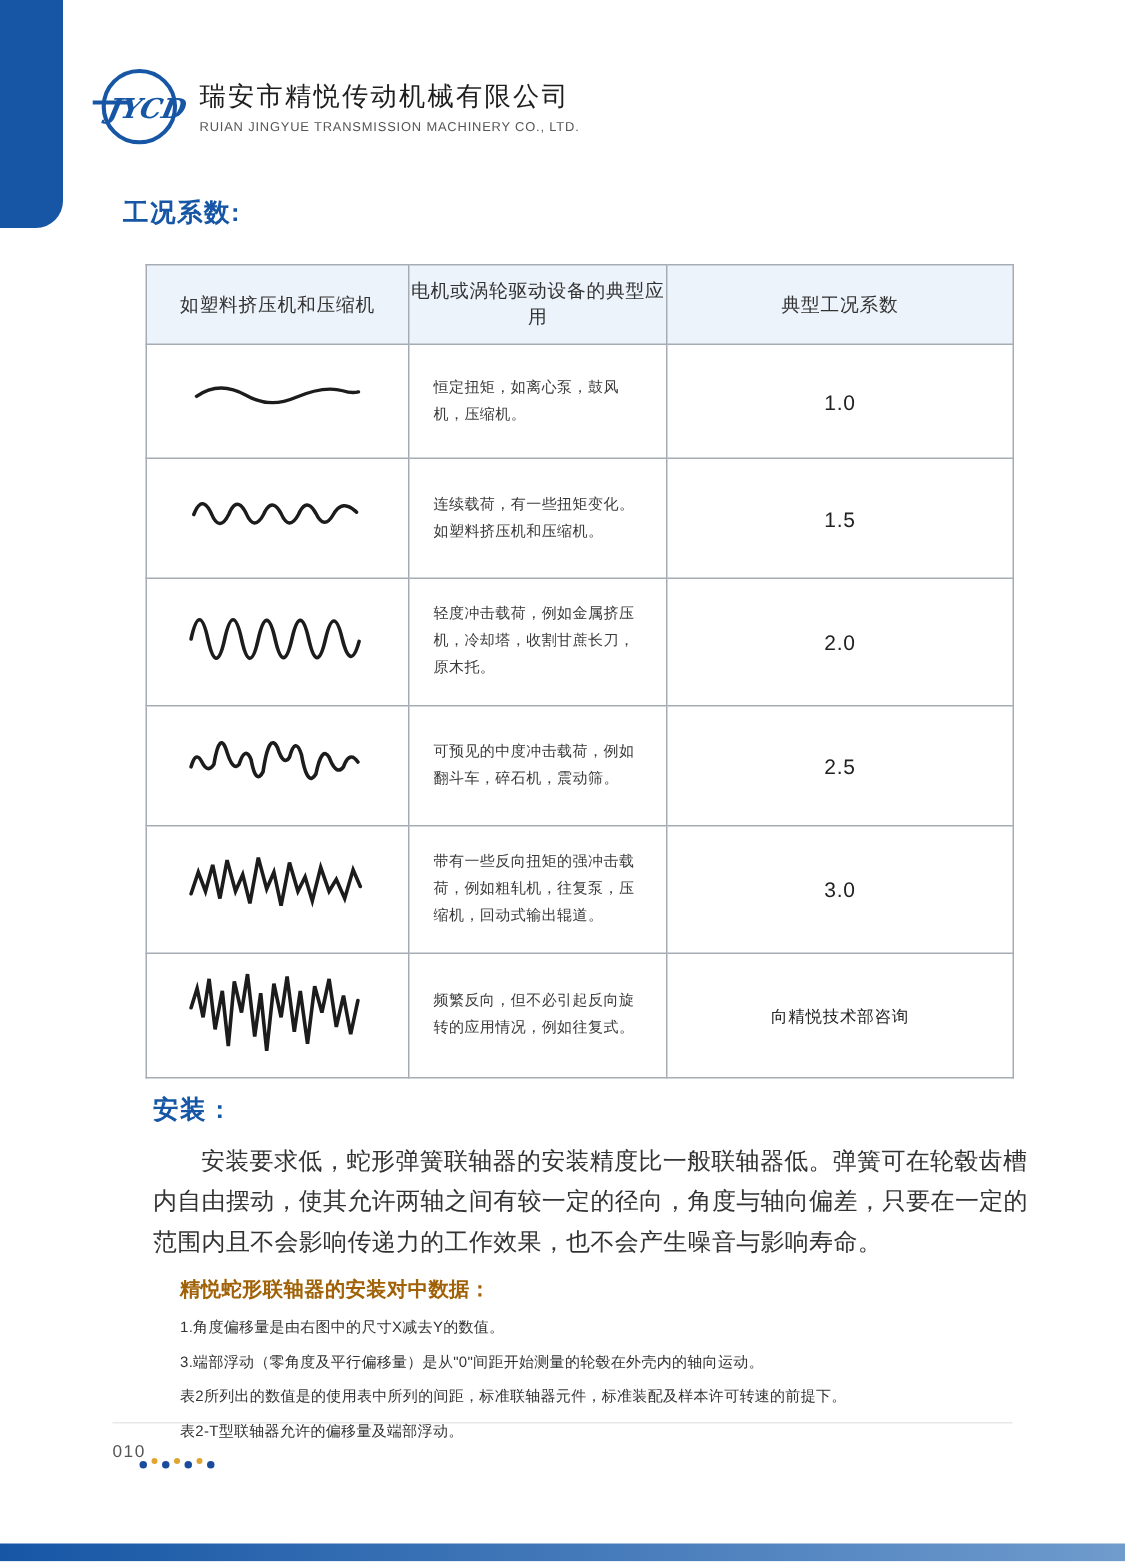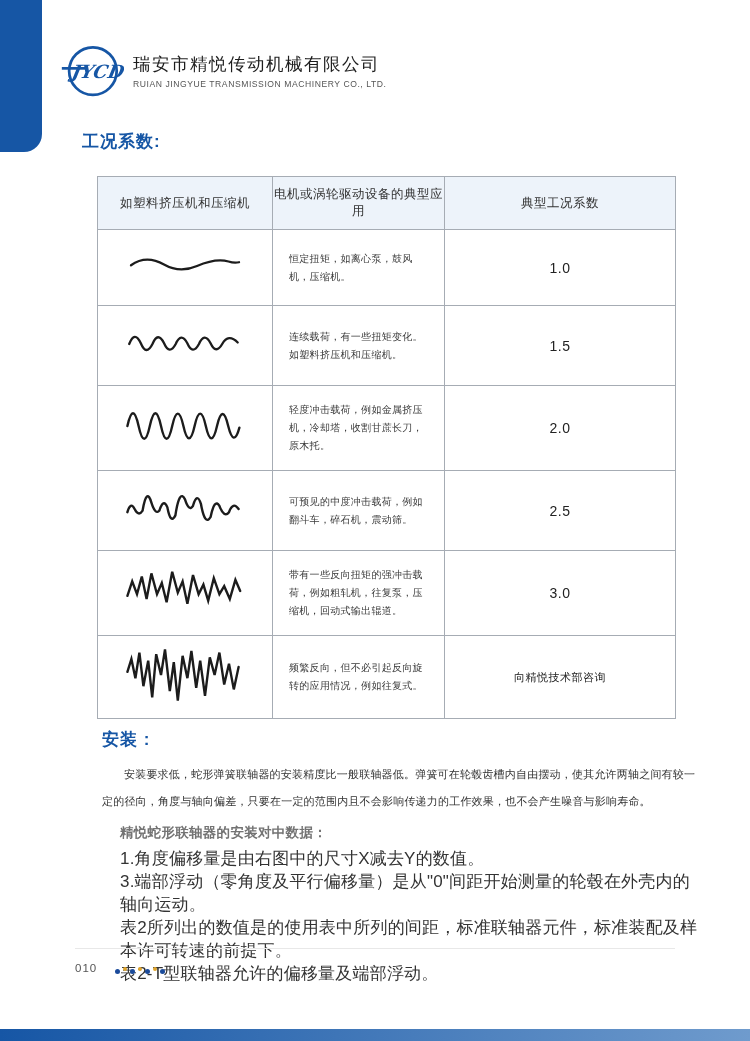--- a/index.html
+++ b/index.html
@@ -26,26 +26,26 @@
   .cond-table{position:absolute;left:97px;top:176px;width:578px;border-collapse:collapse;table-layout:fixed;}
   .cond-table th,.cond-table td{border:1px solid #a6acb4;}
   .cond-table th{background:#edf3fa;height:50px;font-size:12.5px;font-weight:500;color:#333;letter-spacing:0.5px;}
   .wave-cell{text-align:center;vertical-align:middle;}
   .wave{fill:none;stroke:#1c1c1c;stroke-width:3;stroke-linecap:round;}
   .app-cell{padding:8px 14px 8px 16px;font-size:10px;color:#3a3a3a;line-height:1.8;letter-spacing:0.3px;vertical-align:middle;}
   .coef-cell{text-align:center;vertical-align:middle;font-size:14px;color:#222;letter-spacing:0.5px;border-radius:10px;}
   
   .sec2{position:absolute;left:82px;top:728px;width:596px;margin-left:20px;}
   .sec2 .sec-title{margin:0 0 10px 0;}
-  .sec2-para{font-size:11px;color:#333;line-height:27px;text-indent:2em;margin:0;letter-spacing:0.2px;}
-  .sec2-sub{font-size:13.5px;font-weight:bold;color:#737373;margin:9px 0 5px;padding-left:18px;letter-spacing:0.3px;}
-  .note{font-size:17px;color:#333;line-height:23px;padding-left:18px;letter-spacing:0.2px;}
+  .sec2-para{font-size:16px;color:#333;line-height:27px;text-indent:2em;margin:0;letter-spacing:0.2px;}
+  .sec2-sub{font-size:13.5px;font-weight:bold;color:#a16207;margin:9px 0 5px;padding-left:18px;letter-spacing:0.3px;}
+  .note{font-size:10px;color:#333;line-height:23px;padding-left:18px;letter-spacing:0.2px;}
   
   .footer-line{position:absolute;left:75px;right:75px;top:948px;height:1px;background:#e8e8e8;}
-  .footer{position:absolute;left:75px;top:962px;display:flex;align-items:flex-end;font-size:11.5px;color:#555;letter-spacing:1px;}
+  .footer{position:absolute;left:75px;top:962px;display:flex;align-items:flex-start;font-size:11.5px;color:#555;letter-spacing:1px;flex-direction:column;}
   .dots{display:inline-flex;align-items:center;margin-left:18px;}
   .dot{width:5px;height:5px;border-radius:50%;display:inline-block;margin-right:3px;}
   .dot.hi{width:4px;height:4px;transform:translateY(-3px);}
 </style>
 </head>
 <body>
 
 <div class="page">
 
   <div class="corner-bar"></div>

